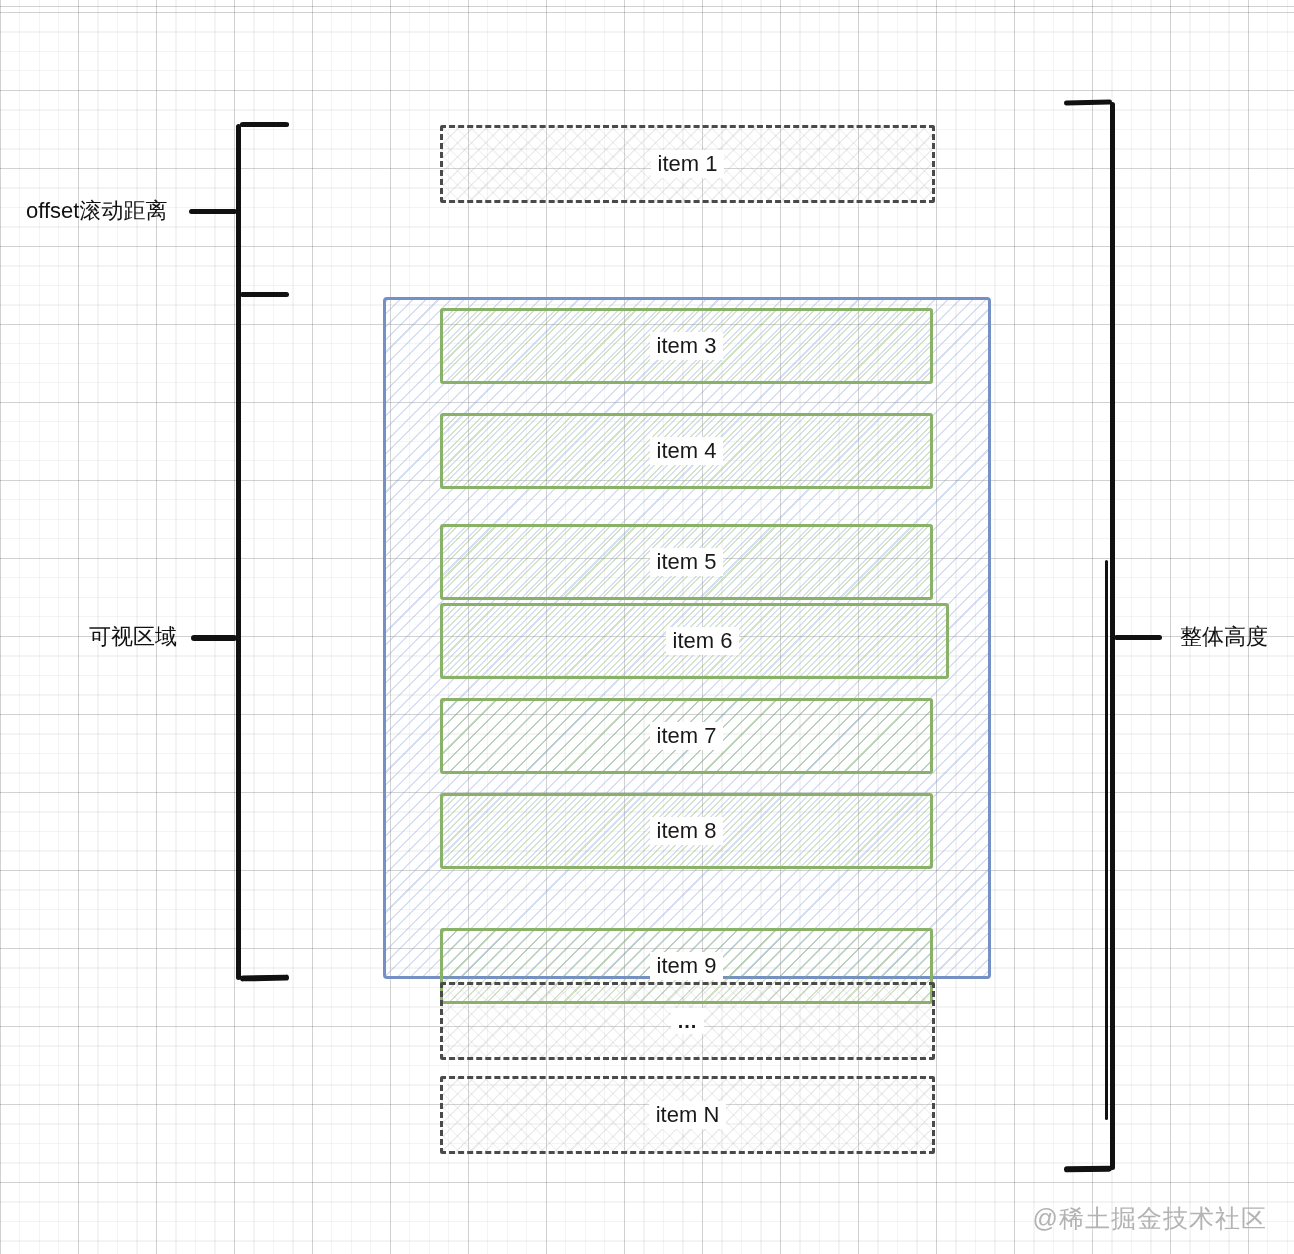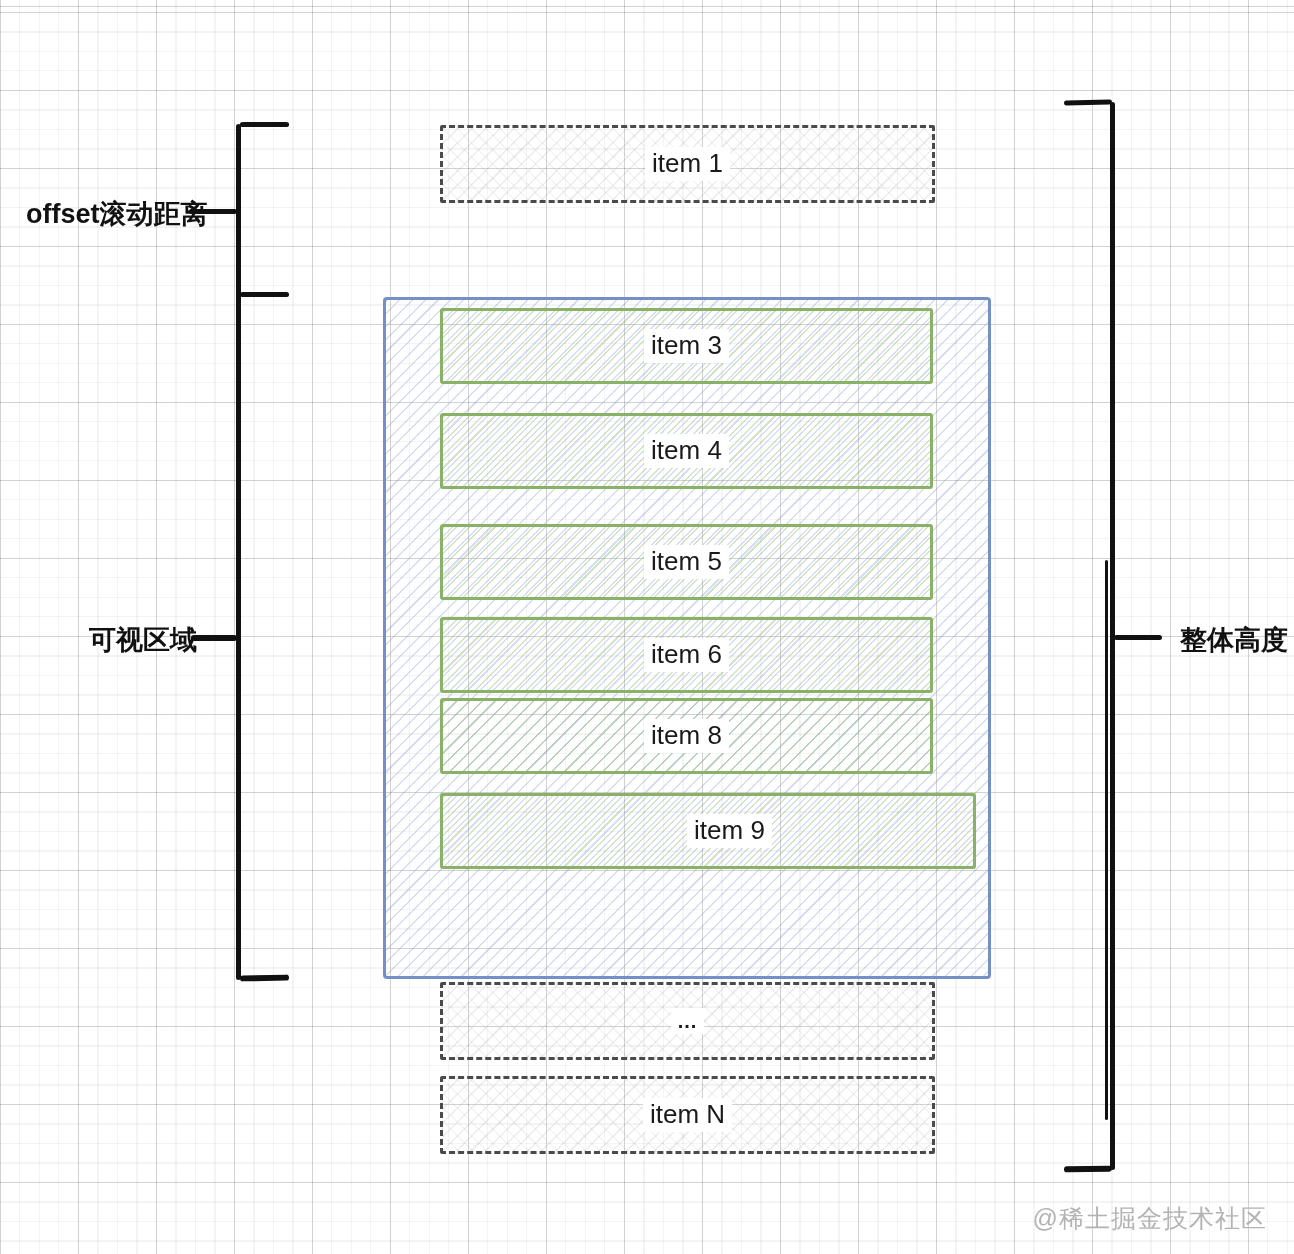--- a/index.html
+++ b/index.html
@@ -56,27 +56,27 @@
     height:70px;
     border:3px solid #8ab168;
     border-radius:3px;
     z-index:4;
     background:repeating-linear-gradient(135deg, rgba(130,175,95,0.35) 0 1.5px, transparent 1.5px 9px);
     display:flex;align-items:center;justify-content:center;
   }
   .g-item:nth-of-type(1){top:8px;}
   .g-item:nth-of-type(2){top:113px;}
   .g-item:nth-of-type(3){top:224px;}
-  .g-item:nth-of-type(4){top:317px;}
+  .g-item:nth-of-type(4){top:303px;padding-left:16px;}
   .g-item:nth-of-type(5){top:398px;}
-  .g-item:nth-of-type(6){top:493px;padding-left:43px;}
+  .g-item:nth-of-type(6){top:493px;}
   .g-item:nth-of-type(7){top:588px;margin-top:40px;}
 
   .item-label{
-    font-size:26px;
+    font-size:22px;
     color:#1a1a1a;
     background:#ffffff;
     padding:1px 7px;
     line-height:1.2;
     white-space:nowrap;
   }
   .dots-label{font-size:20px;font-weight:bold;letter-spacing:1px;}
 
   
   .stroke{position:absolute;background:#111111;border-radius:3px;z-index:5;}
@@ -89,26 +89,25 @@
 
   .rb-vert {left:1110px;top:102px;width:5px;height:1068px;}
   .rb-vert2{left:1105px;top:560px;width:3px;height:560px;background:#111;}
   .rb-tick-top{left:1064px;top:100px;width:48px;height:5px;transform:rotate(-1.5deg);}
   .rb-tick-bot{left:1064px;top:1166px;width:48px;height:6px;transform:rotate(-1deg);}
   .rb-dash-total{left:1114px;top:635px;width:48px;height:5px;border-radius:3px;}
 
   
   .anno{
     position:absolute;
-    font-size:27px;
+    font-size:22px;
     color:#111111;
     z-index:6;
     white-space:nowrap;
     line-height:1.2;
-    font-weight:bold;
   }
   .offset-label{left:26px;top:198px;}
   .viewport-label{left:89px;top:624px;}
   .total-label{left:1180px;top:624px;}
 
   .watermark{
     position:absolute;
     right:27px;
     top:1202px;
     font-size:25px;
@@ -133,20 +132,23 @@
     <div class="g-item">
       <span class="item-label">item 4</span>
     </div>
     <div class="g-item">
       <span class="item-label">item 5</span>
     </div>
     <div class="g-item">
       <span class="item-label">item 6</span>
     </div>
     <div class="g-item">
+      <span class="item-label">item 7</span>
+    </div>
+    <div class="g-item">
       <span class="item-label">item 8</span>
     </div>
     <div class="g-item">
       <span class="item-label">item 9</span>
     </div>
   </div>
 
   <div class="d-box dots">
     <span class="item-label dots-label">...</span>
   </div>

